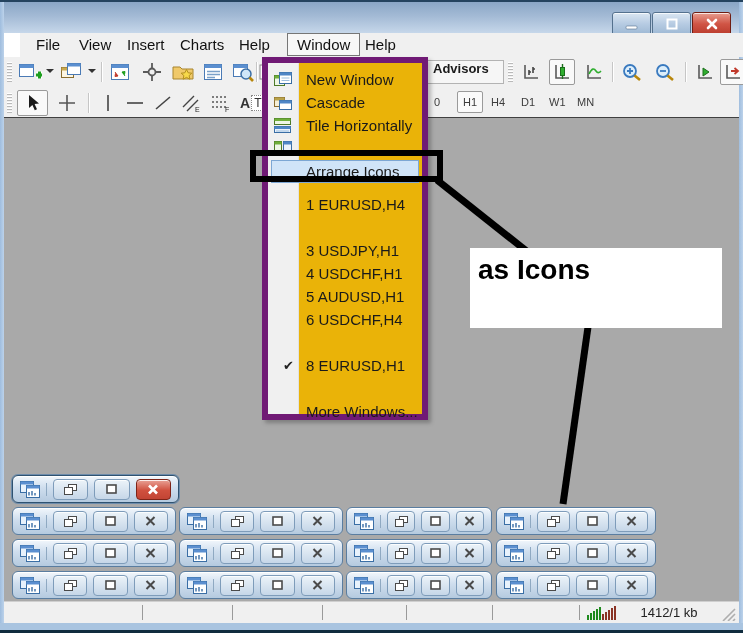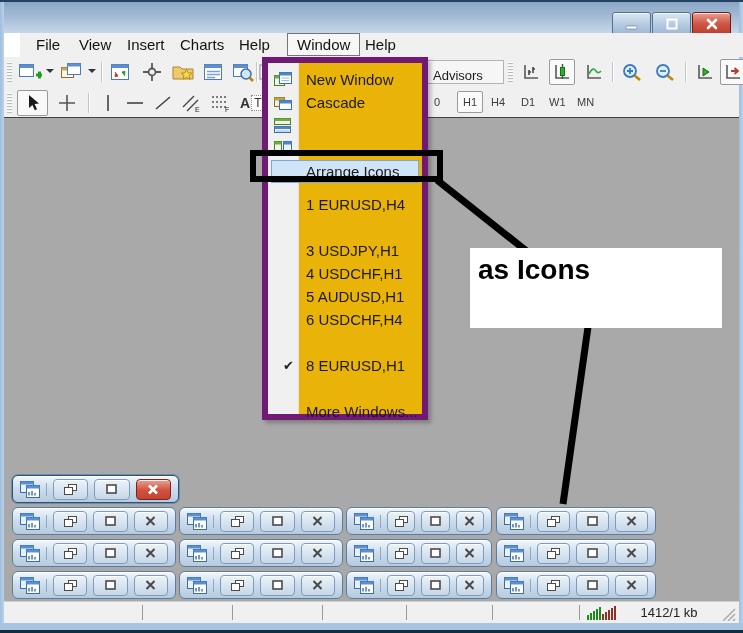--- a/index.html
+++ b/index.html
@@ -34,21 +34,21 @@
   #toolbar2{top:88px;height:29px;border-bottom:1px solid #3e3e3e;box-sizing:content-box;}
   .grip{position:absolute;top:5px;width:5px;height:20px;
     background:repeating-linear-gradient(#fff 0 1px,#b9b9b9 1px 2px,transparent 2px 3px);}
   .tsep{position:absolute;top:5px;width:1px;height:20px;background:#c6c6c6;border-right:1px solid #fff;}
   .tool{position:absolute;top:2px;width:26px;height:26px;display:flex;align-items:center;justify-content:center;}
   .tool.pressed{background:#f9f9f9;border:1px solid #9a9a9a;border-radius:2px;box-sizing:border-box;}
   .caret{position:absolute;top:12px;width:0;height:0;border-left:4px solid transparent;border-right:4px solid transparent;border-top:4px solid #333;}
   .glyphA{font-weight:bold;font-size:14px;color:#333;}
   .glyphT{font-size:12px;color:#333;border:1px dotted #888;padding:0 2px;background:#fff;}
   #advisors-frag{position:absolute;left:424px;top:3px;width:76px;height:24px;border:1px solid #b3b3b3;border-left:none;
-    background:#f6f6f6;font-size:13px;color:#1a1a1a;display:flex;align-items:flex-end;box-sizing:border-box;padding-left:5px;}
+    background:#f6f6f6;font-size:13px;color:#1a1a1a;display:flex;align-items:flex-start;box-sizing:border-box;padding-left:5px;font-weight:bold;}
   .tf-btn{position:absolute;top:4px;height:20px;line-height:20px;font-size:11px;color:#3c3c3c;}
   .tf-btn.active{border:1px solid #9a9a9a;background:#fafafa;padding:0 5px;border-radius:2px;top:3px;}
   #m30-frag{position:absolute;left:430px;top:8px;font-size:11px;color:#3c3c3c;}
   
   #client{position:absolute;left:4px;top:117px;width:735px;height:484px;background:#a9a9a9;border-top:1px solid #404040;box-sizing:border-box;}
   
   #window-menu{position:absolute;left:262px;top:57px;width:166px;height:363px;background:#eab308;
     border:6px solid #701a75;box-sizing:border-box;box-shadow:3px 3px 4px rgba(0,0,0,.25);z-index:50;}
   #menu-gutter{position:absolute;left:0;top:0;bottom:0;width:30px;background:#f0f0f0;border-right:1px solid #e2e2e2;}
   .menu-row{position:absolute;left:32px;right:2px;height:23px;display:flex;align-items:center;padding-left:6px;
@@ -665,20 +665,21 @@
       </span>
       <div class="menu-row" style="top: 28px;">Cascade</div>
       <span class="menu-ico" style="top: 31px;">
         <svg width="18" height="15">
           <rect x="0.5" y="2.5" width="10" height="9" fill="#f5efd8" stroke="#8a6d2f"></rect>
           <rect x="0.5" y="2.5" width="10" height="3" fill="#b8a24a"></rect>
           <rect x="5.5" y="5.5" width="12" height="9" fill="#fff" stroke="#3a6ea5"></rect>
           <rect x="5.5" y="5.5" width="12" height="3" fill="#4f86c6"></rect>
         </svg>
       </span>
+      <div class="menu-row" style="top: 51px;">Tile Horizontally</div>
       <span class="menu-ico" style="top: 54px;">
         <svg width="18" height="15">
           <rect x="0.5" y="0.5" width="16" height="6" fill="#eef6e6" stroke="#4d7a28"></rect>
           <rect x="0.5" y="0.5" width="16" height="2.5" fill="#6fae3a"></rect>
           <rect x="0.5" y="8.5" width="16" height="6" fill="#eaf2fb" stroke="#3a6ea5"></rect>
           <rect x="0.5" y="8.5" width="16" height="2.5" fill="#4f86c6"></rect>
           <path d="M2 13h13" stroke="#9cbede"></path>
         </svg>
       </span>
       <span class="menu-ico" style="top: 77px;">

